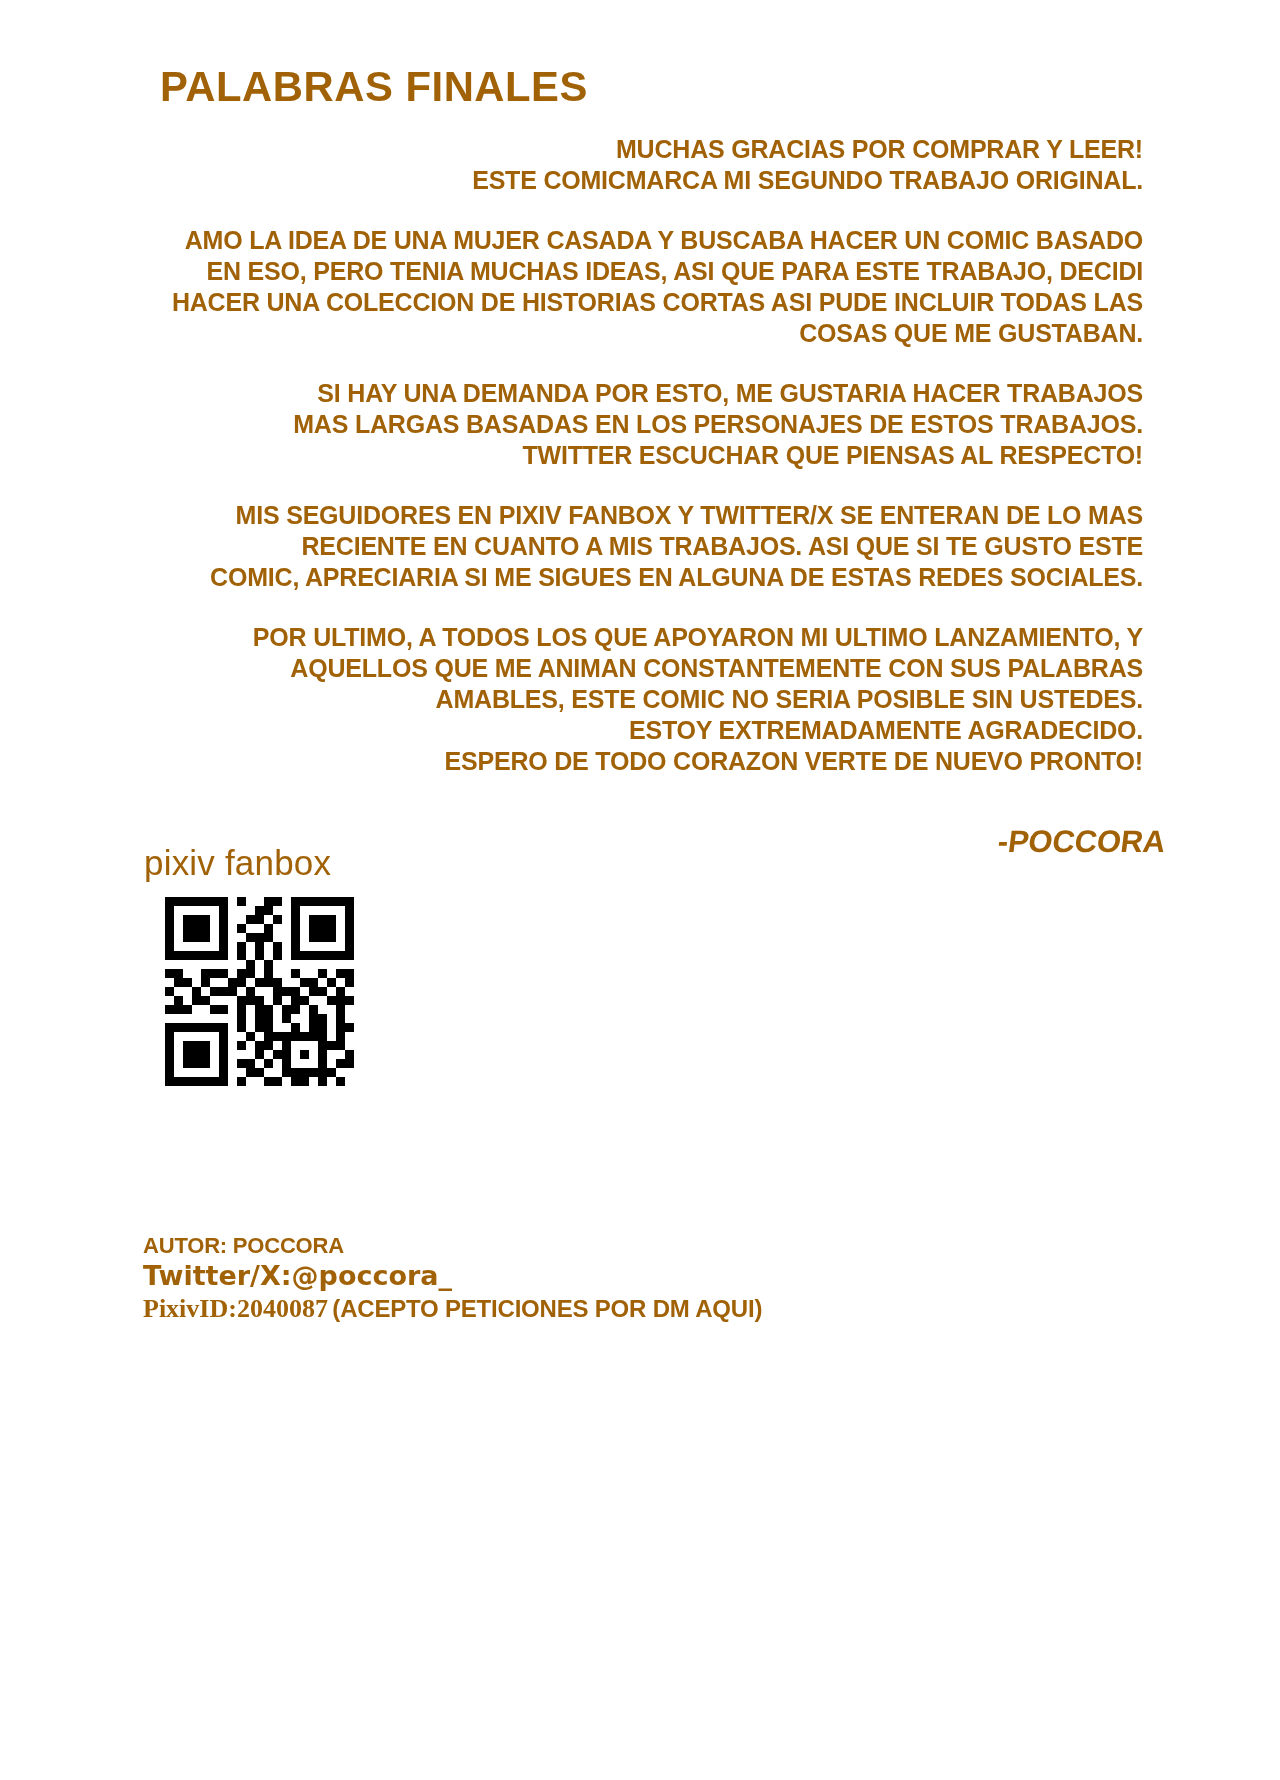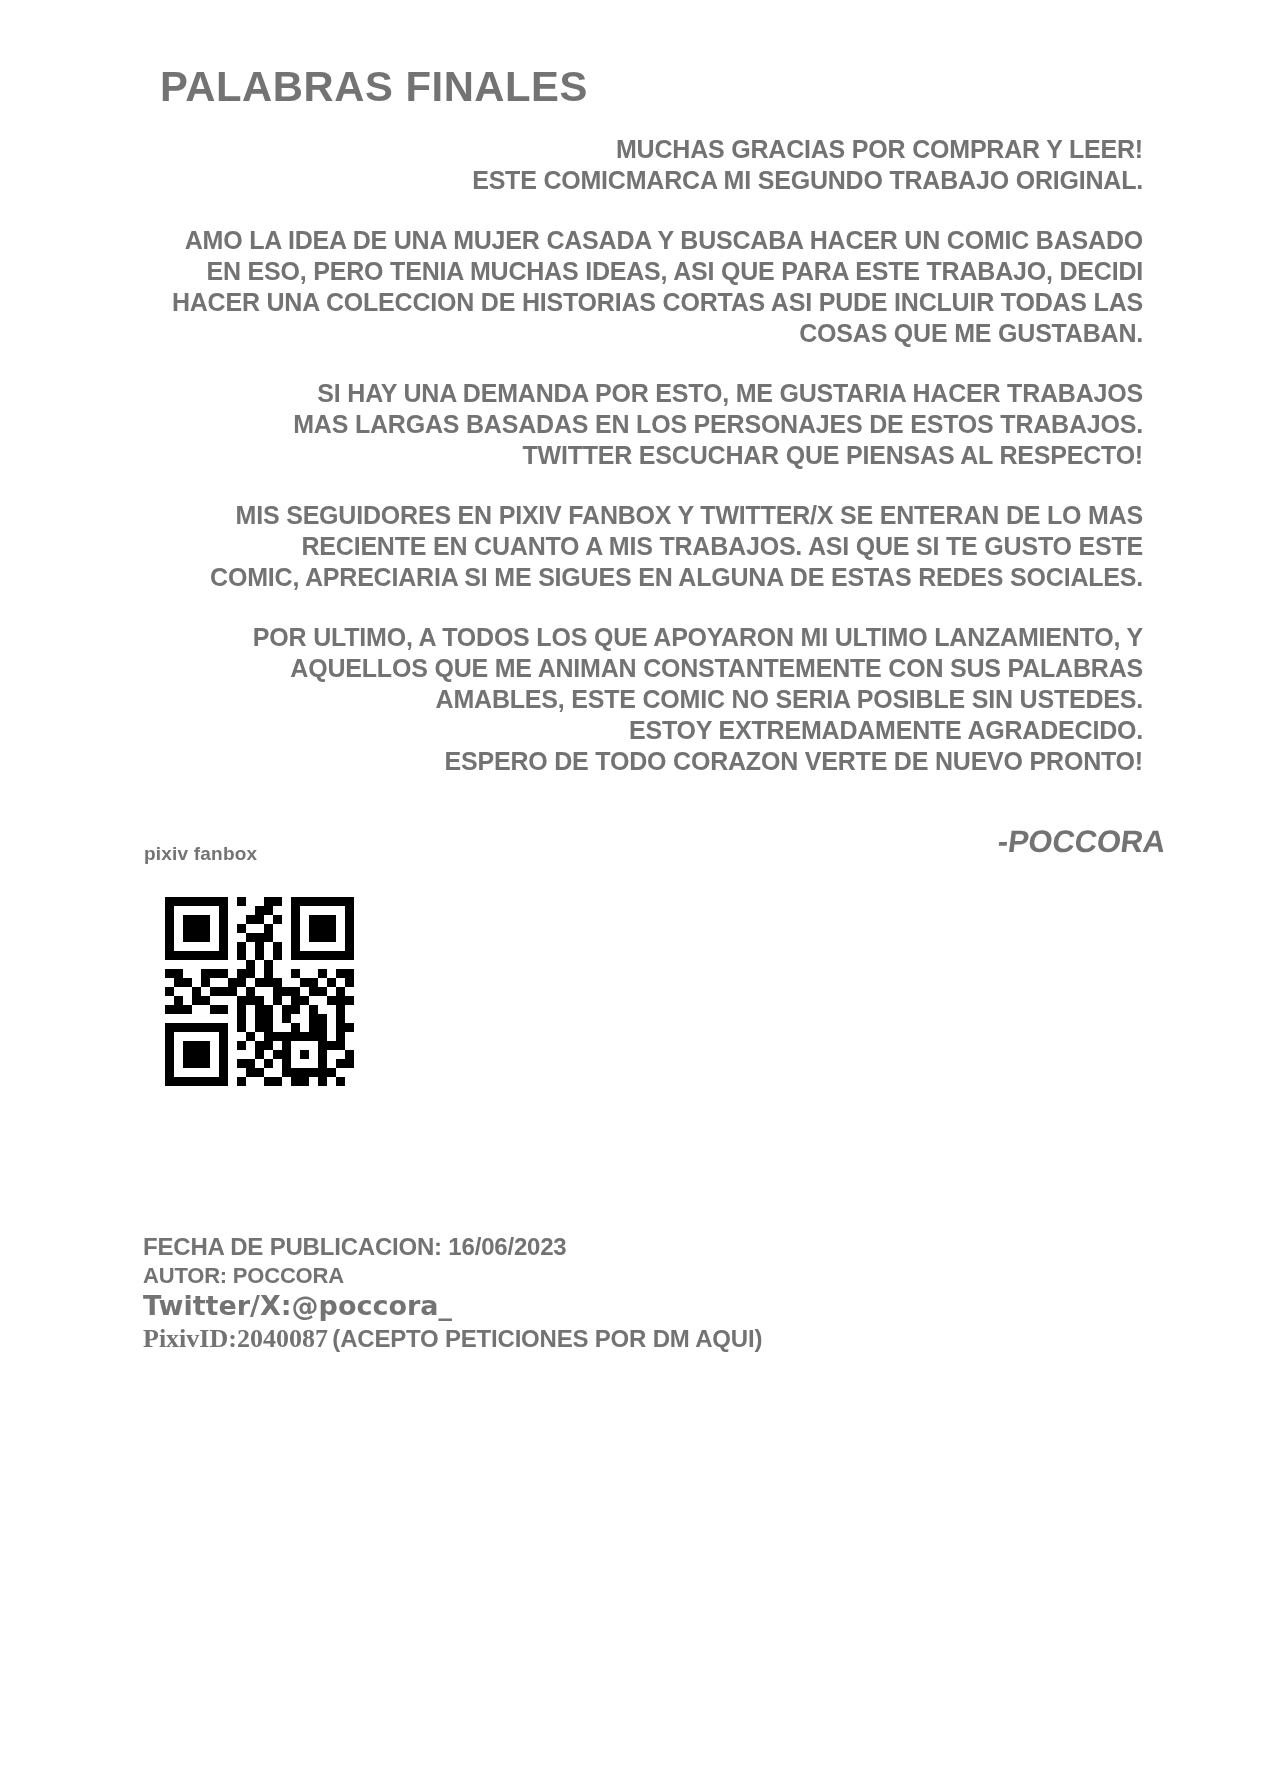--- a/index.html
+++ b/index.html
@@ -1,20 +1,20 @@
 <!DOCTYPE html>
 <html><head>
 <meta charset="utf-8">
 <style>
   html,body{margin:0;padding:0;background:#e8e8e8;}
   .page{
     position:relative;
     width:1280px;height:1780px;
     background:#ffffff;
-    color:#737373;
+    color:#a16207;
     overflow:hidden;
     font-family:"Liberation Sans", sans-serif;
   }
   
   .comic{
     font-family:"Liberation Sans", sans-serif;
     font-weight:700;
     letter-spacing:-0.2px;
   }
   .title{
@@ -34,22 +34,22 @@
   }
   .paragraph{margin:0 0 29px 0;}
   .pline{white-space:nowrap;text-align:right;}
   .signature{
     position:absolute;left:998px;top:824px;
     font-size:31px;
     transform:skewX(-7deg);
   }
   .qr-label{
     position:absolute;left:144px;top:843px;
-    font-size:19px;
-    font-weight:700;
+    font-size:35px;
+    font-weight:400;
     letter-spacing:0.2px;
   }
   .qr{
     position:absolute;left:165px;top:897px;
     width:189px;height:189px;
     display:grid;
     grid-template-columns:repeat(21,1fr);
     grid-template-rows:repeat(21,1fr);
   }
   .qr .m1{background:#000;}
@@ -553,21 +553,20 @@
       <div class="m1"></div>
       <div class="m1"></div>
       <div class="m0"></div>
       <div class="m1"></div>
       <div class="m0"></div>
       <div class="m1"></div>
       <div class="m0"></div>
     </div>
 
   <div class="pub">
-    <div class="pub-date comic">FECHA DE PUBLICACION: 16/06/2023</div>
     <div class="pub-author comic">AUTOR: POCCORA</div>
     <div class="pub-twitter">Twitter/X:@poccora_</div>
     <div class="pub-pixiv">
       <span class="id">PixivID:2040087</span>
       <span class="note comic">(ACEPTO PETICIONES POR DM AQUI)</span>
     </div>
   </div>
 
 </div>
 

